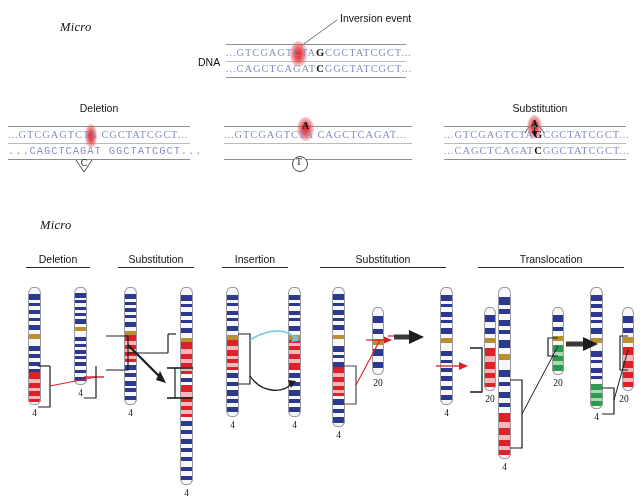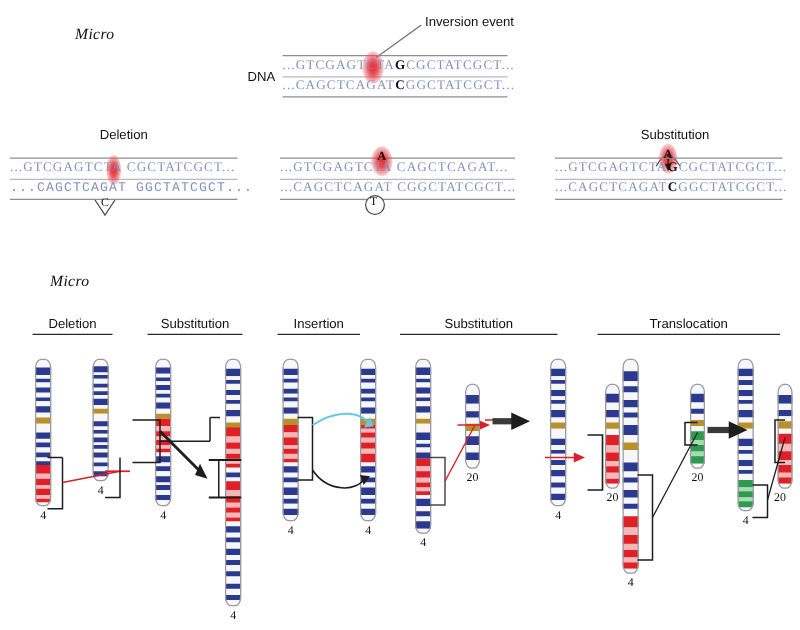--- a/index.html
+++ b/index.html
@@ -157,21 +157,20 @@
   </svg>
   <div class="base-sm" style="left:76px;top:158px;width:16px;">C</div>
 
   <div class="dna-block" style="left:224px;top:126px;width:188px;height:34px;">
     <div class="dna-rule" style="top:0px;"></div>
     <div class="dna-rule mid" style="top:17px;"></div>
     <div class="dna-rule" style="top:33px;"></div>
     <div class="blob" style="left:73px;top:-9px;width:17px;height:24px;"></div>
     <div class="blob-letter" style="left:73px;top:-6px;width:17px;">A</div>
     <div class="seq" style="top:3px;"><span>...GTCGAGTCTA</span><b> </b><span>CAGCTCAGAT...</span></div>
-    <div class="seq" style="top:19px;"><span>...CAGCTCAGAT</span><b> </b><span>CGGCTATCGCT...</span></div>
   </div>
   <div class="circ" style="left:292px;top:156px;width:14px;height:14px;"></div>
   <div class="base-sm" style="left:292px;top:157px;width:14px;">T</div>
 
   <div class="abs panel-label" style="left:480px;top:102px;width:120px;">Substitution</div>
   <svg class="ov" width="640" height="504">
     <path d="M525,133 Q534,116 544,133" fill="none" stroke="#4a4a52" stroke-width="1"></path>
   </svg>
   <div class="blob" style="left:527px;top:115px;width:15px;height:24px;"></div>
   <div class="blob-letter" style="left:527px;top:118px;width:15px;">A</div>

